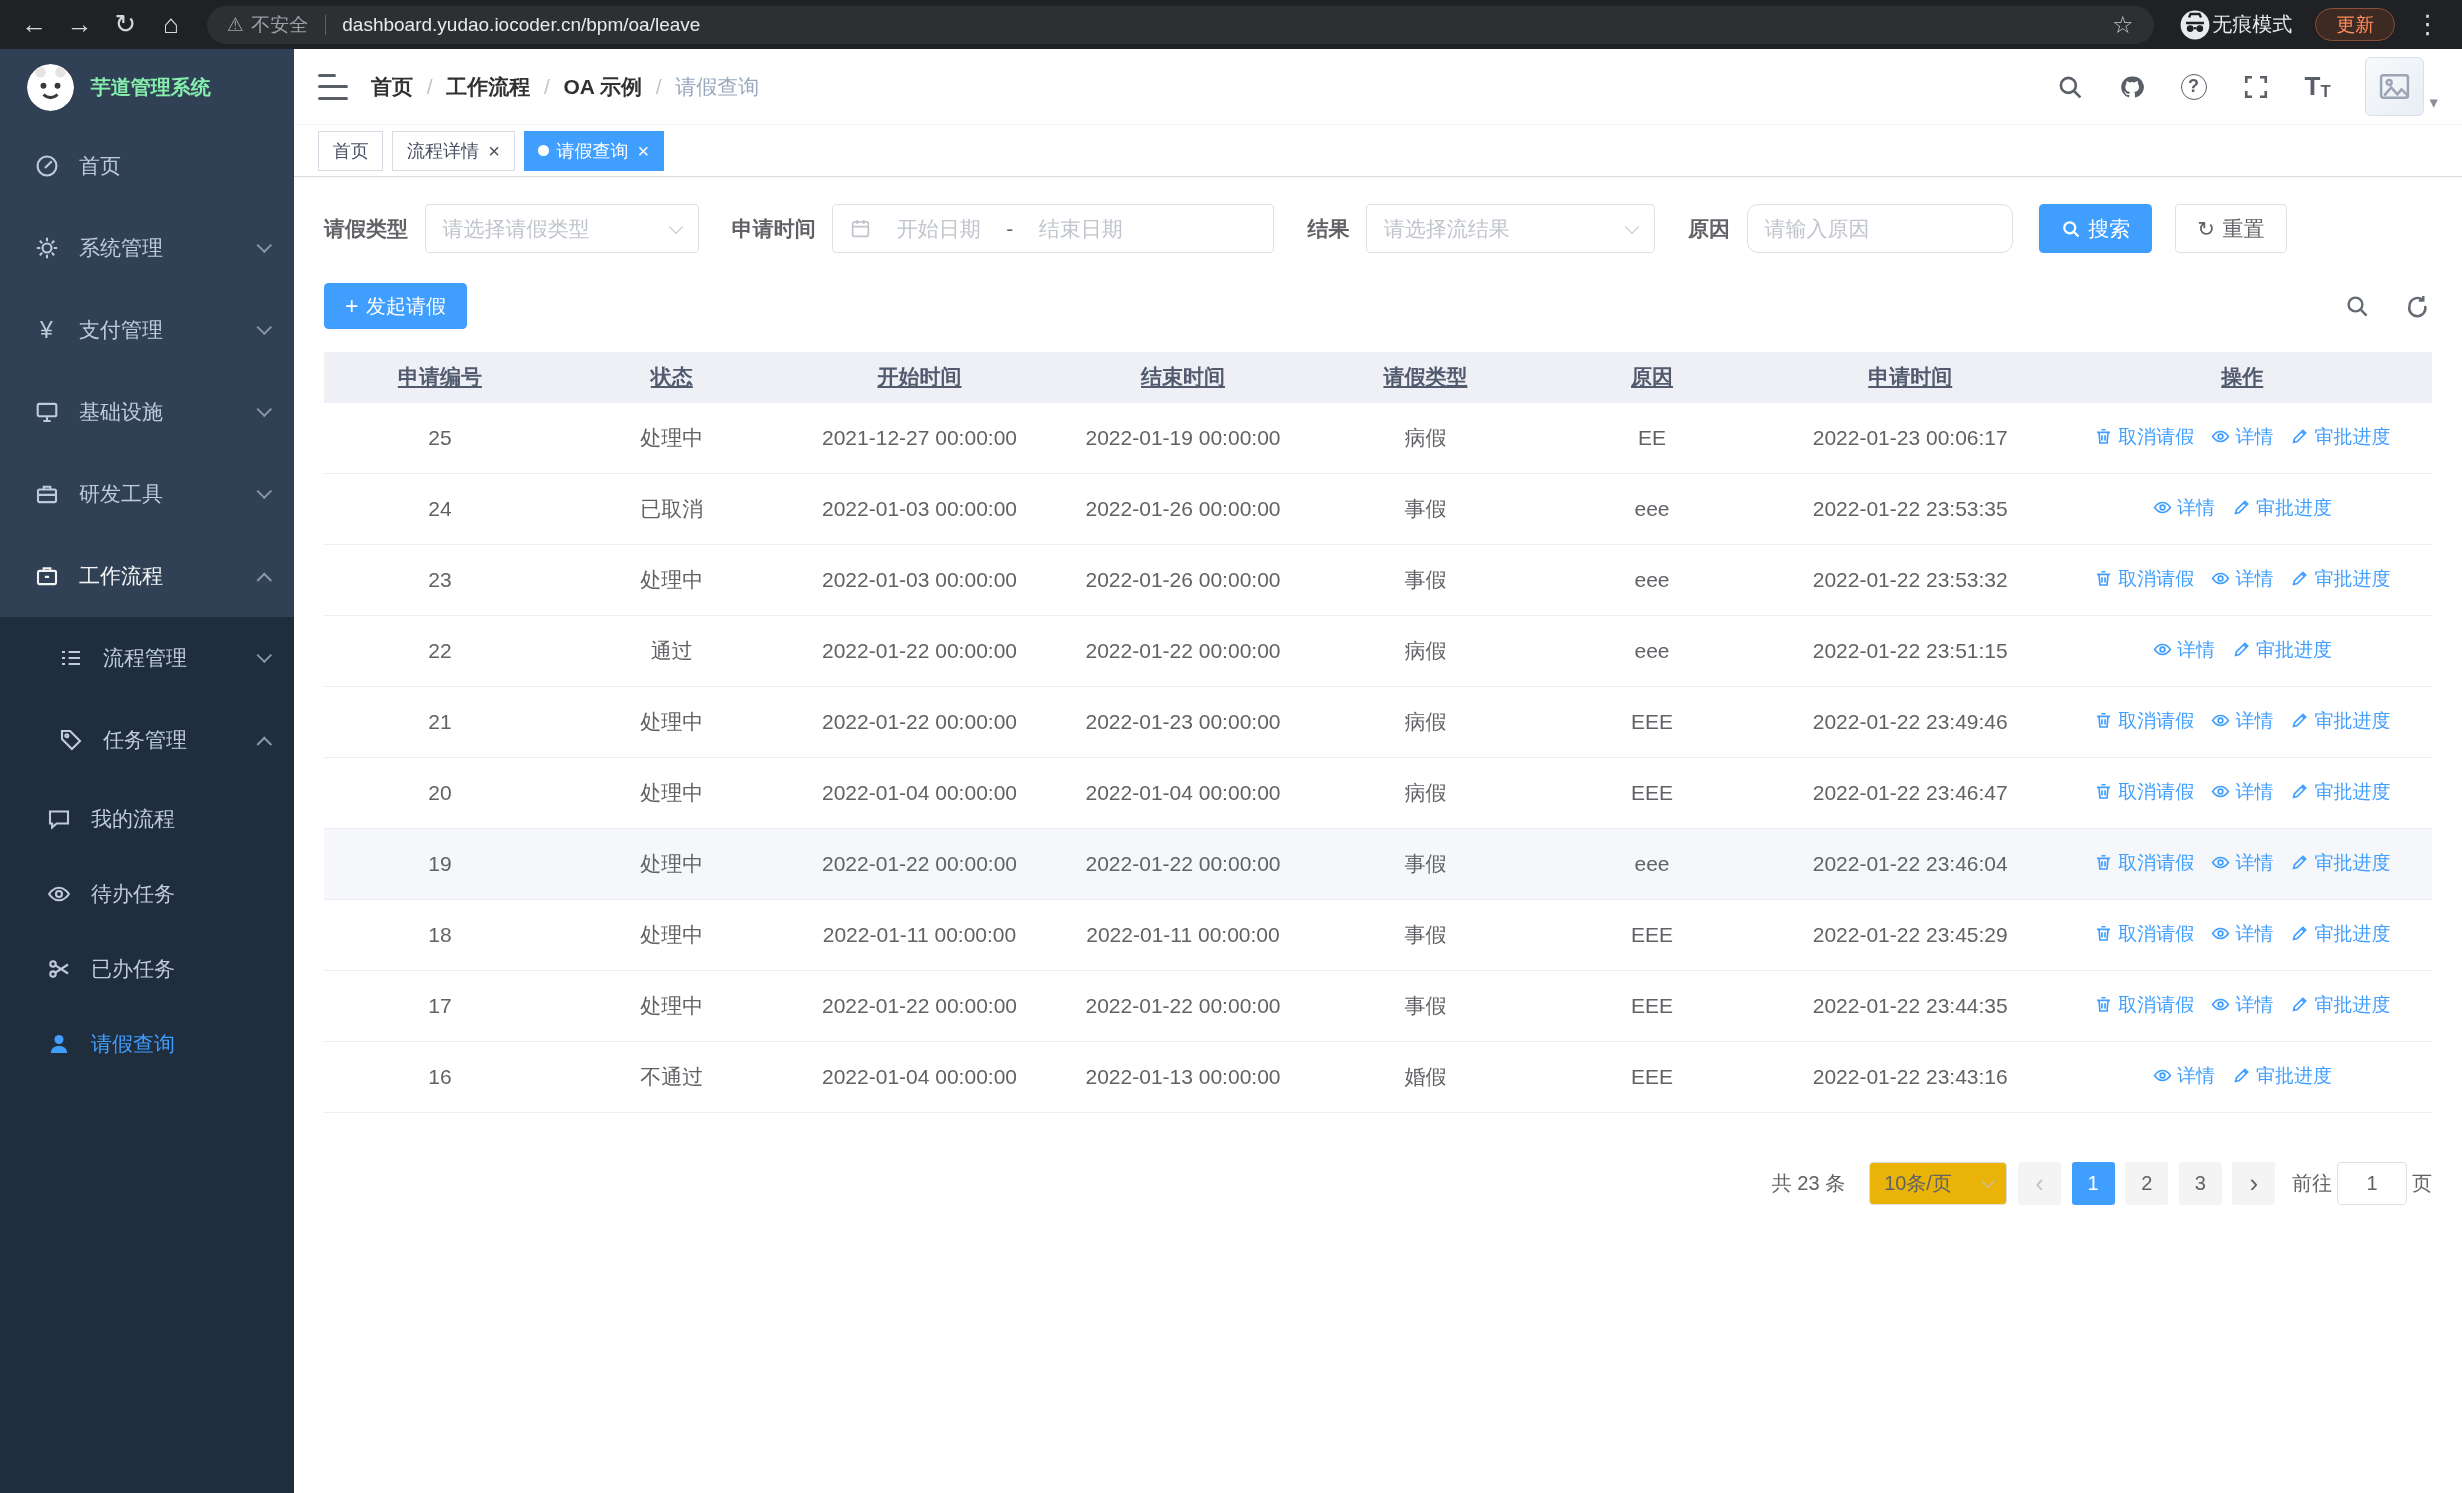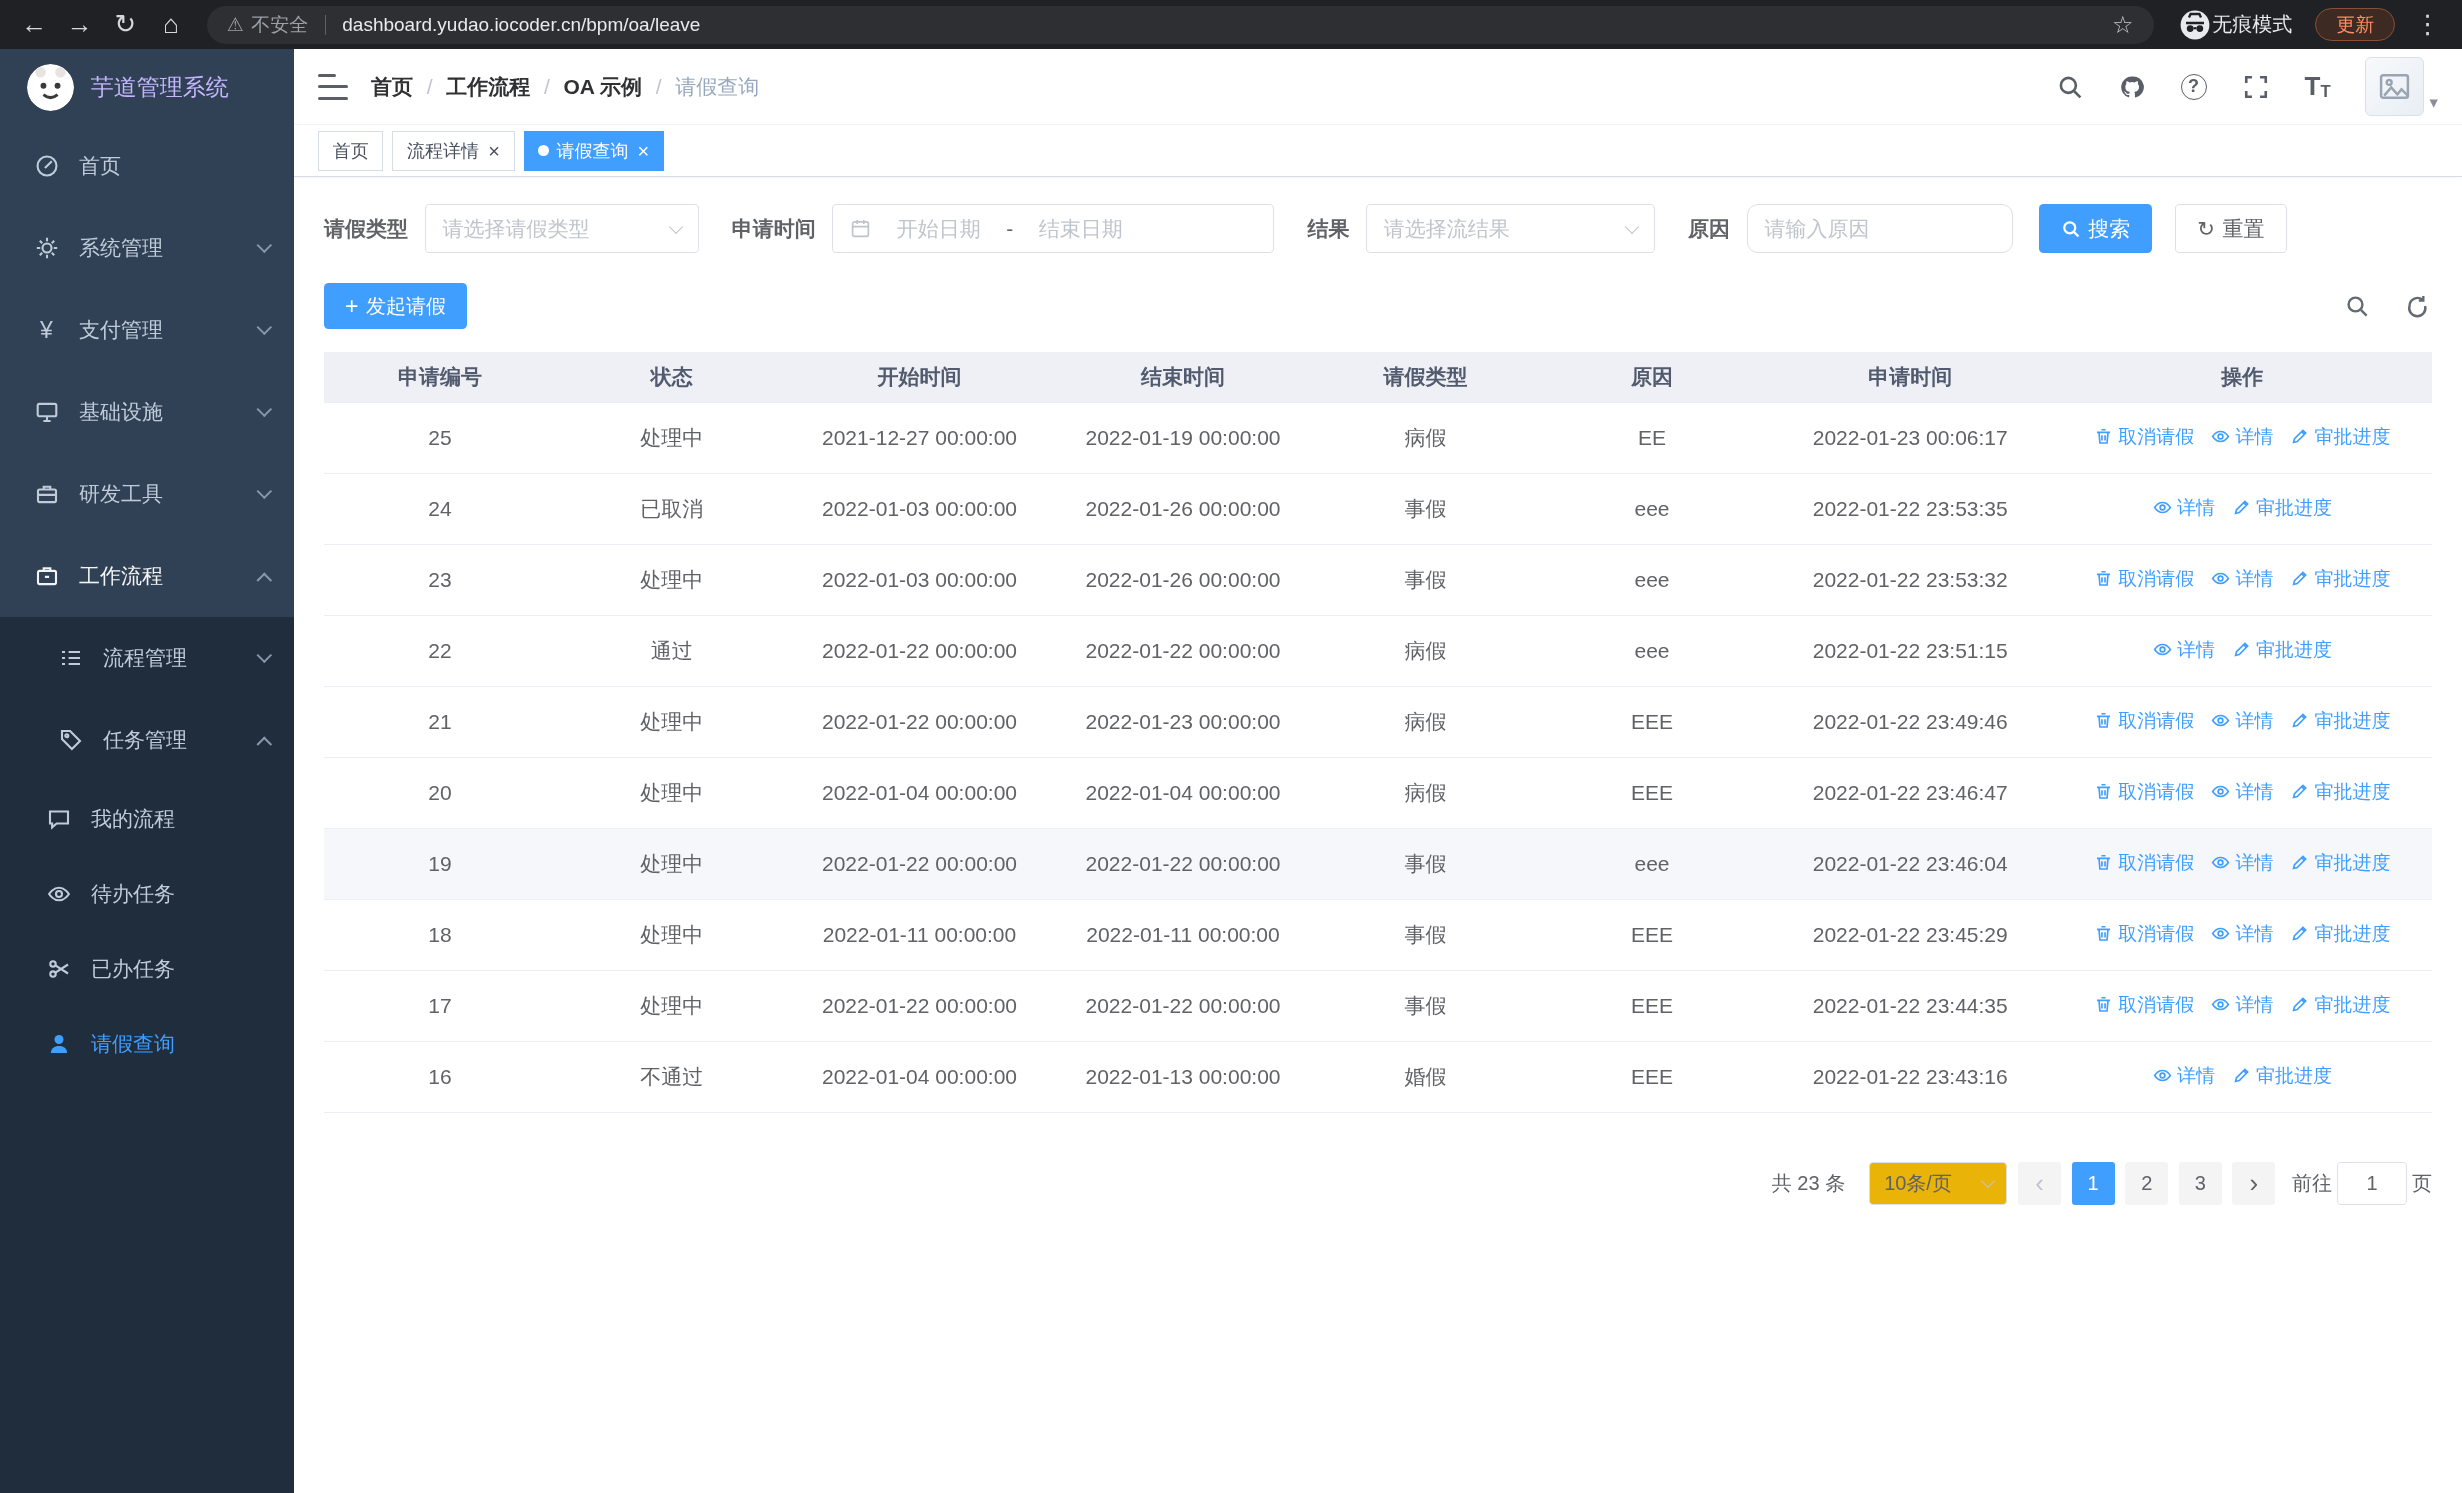--- a/index.html
+++ b/index.html
@@ -17,21 +17,21 @@
   .star { margin-left:auto; font-size:24px; color:#c7c9cc; cursor:pointer; }
   .incognito { display:flex; align-items:center; gap:1px; color:#e8eaed; font-size:20px; padding:0 10.6px; }
   .incog-svg { width:32px; height:32px; }
   .update-pill { height:33px; padding:0 20px; border-radius:16.7px; background:#3c2a23; border:1.5px solid #8a4f35; color:#ff8a5c; font-size:19px; display:flex; align-items:center; cursor:pointer; margin:0 7.6px; font-family:inherit; }
 
   
   .app { flex:1; display:flex; min-height:0; }
   .sidebar { width:294px; background:#304156; display:flex; flex-direction:column; color:#bfcbd9; flex:0 0 auto; }
   .logo-row { height:76px; display:flex; align-items:center; padding-left:27px; gap:16.7px; }
   .logo-svg { width:47px; height:47px; border-radius:50%; flex:0 0 auto; }
-  .app-title { color:#c4b5fd; font-size:23px; font-weight:400; white-space:nowrap; }
+  .app-title { color:#86efac; font-size:20px; font-weight:700; white-space:nowrap; }
   .menu-item { height:82px; display:flex; align-items:center; padding:0 24px 0 32px; gap:18px; font-size:21px; cursor:pointer; }
   .mi-icon { width:29px; height:24px; display:flex; align-items:center; justify-content:center; flex:0 0 auto; }
   .mi-icon svg { width:24px; height:24px; }
   .mi-label { white-space:nowrap; }
   .chev { margin-left:auto; width:10.6px; height:10.6px; border-right:2.3px solid #8a97a8; border-bottom:2.3px solid #8a97a8; transform:rotate(45deg) translate(-2.3px,-2.3px); flex:0 0 auto; }
   .chev.up { transform:rotate(-135deg) translate(-3px,-3px); }
   .menu-item.parent-open { color:#f4f4f5; }
   .submenu { background:#1f2d3d; }
   .menu-item.sub  { padding-left:56px;  height:82px; }
   .menu-item.sub2 { padding-left:44px; height:75px; }
@@ -91,21 +91,21 @@
   .btn .ricon { font-size:21px; line-height:1; }
 
   .toolbar-row { margin-top:30px; display:flex; align-items:center; }
   .btn-create { height:46px; font-size:20px; padding:0 20px; }
   .plus-glyph { font-size:23px; line-height:1; }
   .tool-icons { margin-left:auto; display:flex; align-items:center; gap:30px; color:#646a73; }
   .tool-icons .tb-icon svg { width:24px; height:24px; }
 
   
   table { width:100%; border-collapse:collapse; margin-top:23px; table-layout:fixed; }
-  thead th { background:#eef0f5; height:50px; font-weight:700; color:#515a6e; font-size:21px; text-align:center; border-bottom:0.8px solid #ebeef5; }
+  thead th { background:#eef0f5; height:50px; font-weight:700; color:#515a6e; font-size:21px; text-align:center; border-bottom:0.8px solid #ebeef5;text-decoration:underline; }
   tbody td { height:71px; text-align:center; font-size:21px; color:#606266; border-bottom:0.8px solid #ebeef5; white-space:nowrap; }
   tr.hl { background:#f5f7fa; }
   .op-link { color:#409eff; font-size:19px; display:inline-flex; align-items:center; gap:5.3px; margin:0 8.4px; cursor:pointer; white-space:nowrap; text-decoration:none; }
   .op-link svg { width:19px; height:19px; }
 
   
   .pagination { display:flex; align-items:center; justify-content:flex-end; margin-top:49px; gap:10.6px; font-size:20px; color:#606266; }
   .page-total { margin-right:13.7px; }
   .page-size { width:138px; height:43px; border:0.8px solid #dcdfe6; border-radius:4.6px; display:flex; align-items:center; justify-content:space-between; padding:0 13.7px; color:#606266; cursor:pointer; background:#eab308; }
   .page-size .sel-caret { margin-left:0; }

